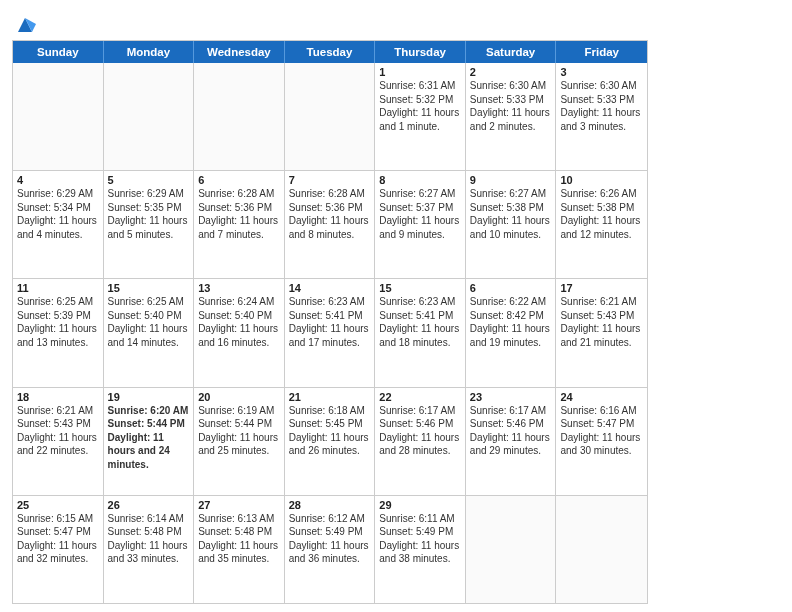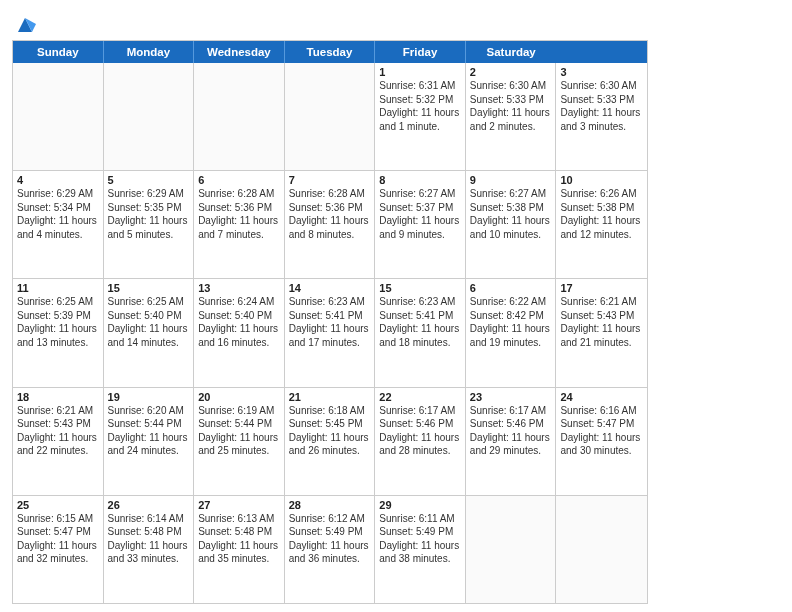--- a/index.html
+++ b/index.html
@@ -130,22 +130,23 @@
       <div class="subtitle"></div>
     </div>
   </div>
 
   <div class="calendar">
     <div class="cal-header-row" id="cal-header">
         <div class="cal-header-cell">Sunday</div>
         <div class="cal-header-cell">Monday</div>
         <div class="cal-header-cell">Wednesday</div>
         <div class="cal-header-cell">Tuesday</div>
+        <div class="cal-header-cell">Thursday</div>
+        <div class="cal-header-cell">Saturday</div>
         <div class="cal-header-cell">Friday</div>
-        <div class="cal-header-cell">Saturday</div>
       </div>
     <div class="cal-body" id="cal-body">
         <div class="cal-row">
           <div class="cal-cell empty"></div>
           <div class="cal-cell empty"></div>
           <div class="cal-cell empty"></div>
           <div class="cal-cell empty"></div>
           <div class="cal-cell">
             <div class="day-num">1</div>
             <div class="day-info" style="white-space: pre-line;">Sunrise: 6:31 AM
@@ -255,21 +256,21 @@
         </div>
         <div class="cal-row">
           <div class="cal-cell">
             <div class="day-num">18</div>
             <div class="day-info" style="white-space: pre-line;">Sunrise: 6:21 AM
 Sunset: 5:43 PM
 Daylight: 11 hours and 22 minutes.</div>
           </div>
           <div class="cal-cell">
             <div class="day-num">19</div>
-            <div class="day-info" style="white-space: pre-line;">Sunrise: 6:20 AM
+            <div class="day-info" style="white-space: pre-line; font-weight: bold;">Sunrise: 6:20 AM
 Sunset: 5:44 PM
 Daylight: 11 hours and 24 minutes.</div>
           </div>
           <div class="cal-cell">
             <div class="day-num">20</div>
             <div class="day-info" style="white-space: pre-line;">Sunrise: 6:19 AM
 Sunset: 5:44 PM
 Daylight: 11 hours and 25 minutes.</div>
           </div>
           <div class="cal-cell">

